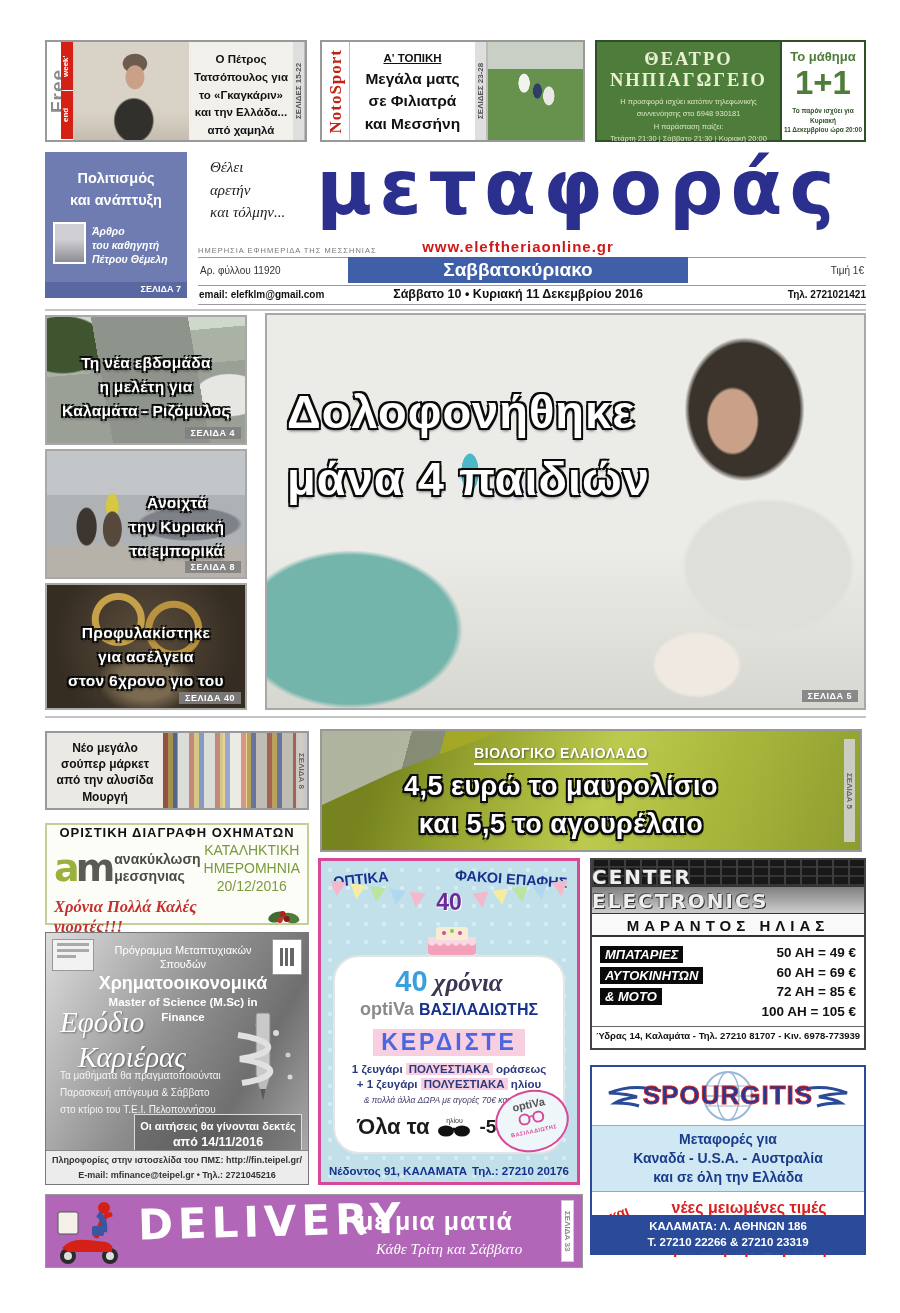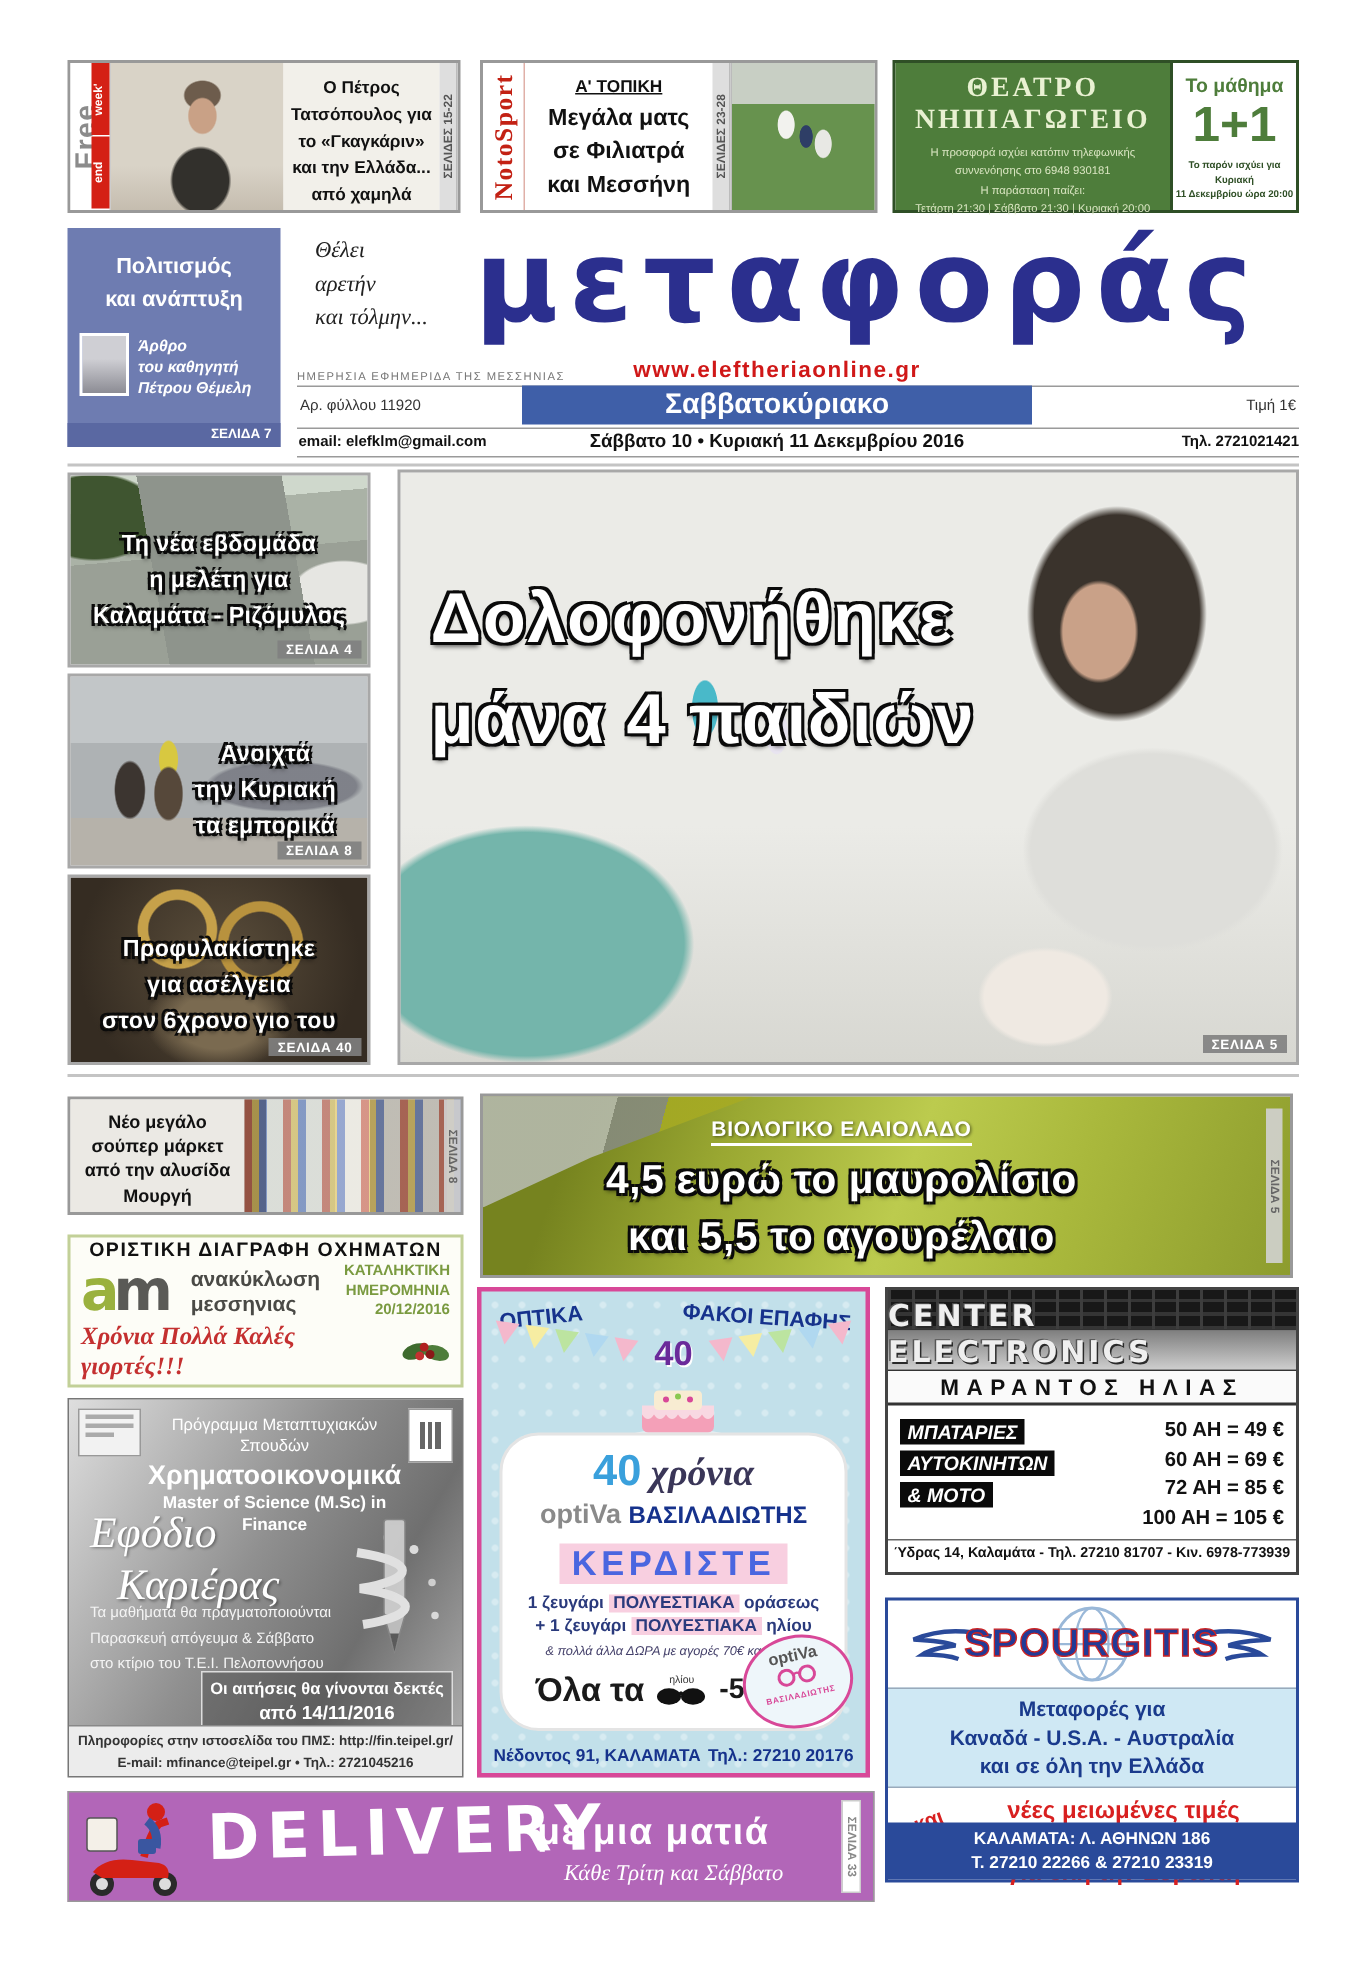--- a/index.html
+++ b/index.html
@@ -90,21 +90,21 @@
 .oil-kicker{display:inline-block;color:#fff;font-weight:bold;font-size:14px;letter-spacing:.5px;border-bottom:2px solid #fff;padding-bottom:2px;text-shadow:1px 1px 2px rgba(0,0,0,.45)}
 .oil-headline{position:absolute;left:10px;right:70px;top:37px;text-align:center;font-size:27px;line-height:1.4;letter-spacing:.5px}
 .oil-strip{position:absolute;right:5px;top:8px;bottom:8px}
 
 #recycle{left:45px;top:823px;width:264px;height:102px;border:2px solid #c2d098;background:#fdfdf7;position:absolute;padding:0 7px}
 .rc-title{font-size:13px;font-weight:bold;letter-spacing:1px;text-align:center}
 .rc-row{display:flex;align-items:center;justify-content:space-between;margin-top:1px}
 .rc-logo{font-size:38px;font-weight:bold;letter-spacing:-4px;line-height:.9;font-family:"DejaVu Sans",sans-serif}
 .rc-logo .a{color:#9ab13e}.rc-logo .m{color:#5a5a56}
 .rc-brand{font-size:14px;font-weight:bold;color:#4a4a46;line-height:1.2;text-align:left}
-.rc-deadline{font-size:10px;font-weight:bold;color:#7a9a40;line-height:1.3;text-align:right}
+.rc-deadline{font-size:14px;font-weight:normal;color:#7a9a40;line-height:1.3;text-align:center}
 .rc-greet-row{display:flex;align-items:center;justify-content:center;margin-top:1px}
 .rc-greet{font-family:"Liberation Serif",serif;font-style:italic;font-weight:bold;font-size:16.5px;color:#c43030}
 
 #msc{left:45px;top:932px;width:264px;height:253px;border:1px solid #777;position:absolute;color:#fff;overflow:hidden;background:linear-gradient(120deg,#dedede 0,#909090 45%,#6f6f6f 70%,#b5b5b5 100%)}
 .msc-minilogo{position:absolute;left:6px;top:6px;width:42px;height:32px;background:#f2f2f2;border:1px solid #999;padding:3px 4px}
 .msc-minilogo i{display:block;height:3px;background:#aaa;margin-bottom:3px}
 .msc-teilogo{position:absolute;right:6px;top:6px;width:30px;height:36px;background:#fff;border:1px solid #999;display:flex;align-items:center;justify-content:center}
 .msc-teilogo b{width:14px;height:18px;background:
  linear-gradient(90deg,#666 0 3px,transparent 3px 5px,#666 5px 8px,transparent 8px 10px,#666 10px 13px)}
 .msc-head{position:absolute;left:52px;right:40px;top:10px;text-align:center;line-height:1.3}

